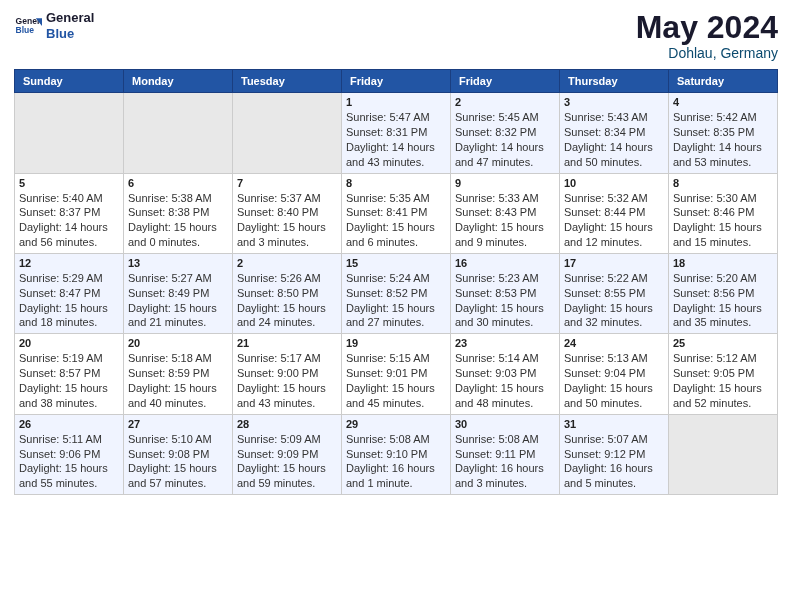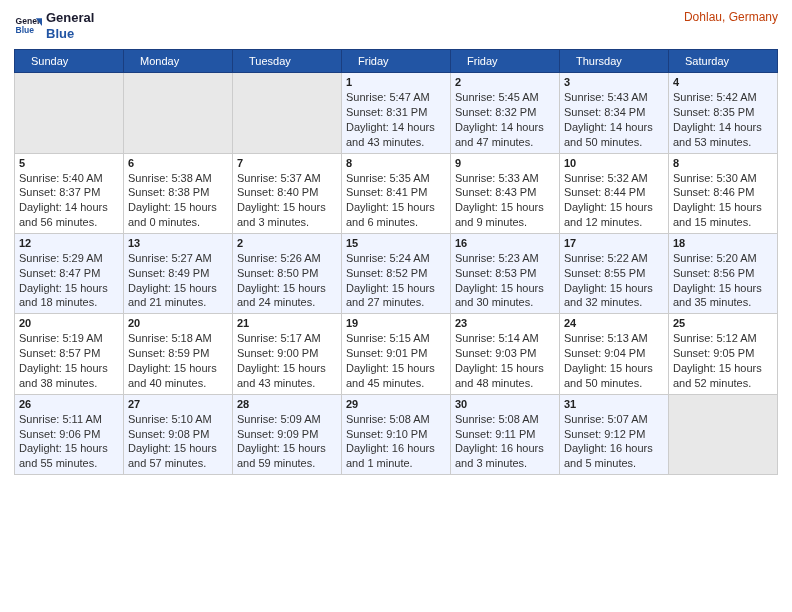--- a/index.html
+++ b/index.html
@@ -32,34 +32,34 @@
     .title-section {
       text-align: right;
     }
     .main-title {
       font-size: 32px;
       font-weight: bold;
       color: #1a1a2e;
       line-height: 1.1;
     }
     .subtitle {
-      font-size: 12px;
-      color: #c2410c;
+      font-size: 14px;
+      color: #0c4a6e;
     }
     table {
       width: 100%;
       border-collapse: collapse;
       table-layout: fixed;
     }
     thead tr th {
       background-color: #2255a4;
       color: #fff;
       font-size: 11px;
-      font-weight: normal;
-      padding: 5px 16px;
+      font-weight: bold;
+      padding: 5px 8px;
       text-align: left;
       border: 1px solid #1a3e80;
     }
     tbody tr td {
       border: 1px solid #ccc;
       vertical-align: top;
       padding: 3px 4px;
       font-size: 9.5px;
       color: #222;
       height: 80px;
@@ -96,20 +96,21 @@
         <text x="2" y="15" font-size="11" font-weight="bold" fill="#1a1a2e" font-family="Arial">General</text>
         <text x="2" y="27" font-size="11" font-weight="bold" fill="#2255a4" font-family="Arial">Blue</text>
         <polygon points="28,8 36,8 36,18" fill="#2255a4"></polygon>
       </svg>
       <div>
         <div style="font-size:13px; font-weight:bold; color:#1a1a2e; line-height:1.2;">General</div>
         <div style="font-size:13px; font-weight:bold; color:#2255a4; line-height:1.2;">Blue</div>
       </div>
     </div>
     <div class="title-section">
+      <div class="main-title">May 2024</div>
       <div class="subtitle">Dohlau, Germany</div>
     </div>
   </div>
 
   <table>
     <thead>
       <tr>
       <th>Sunday</th>
           <th>Monday</th>
           <th>Tuesday</th>

